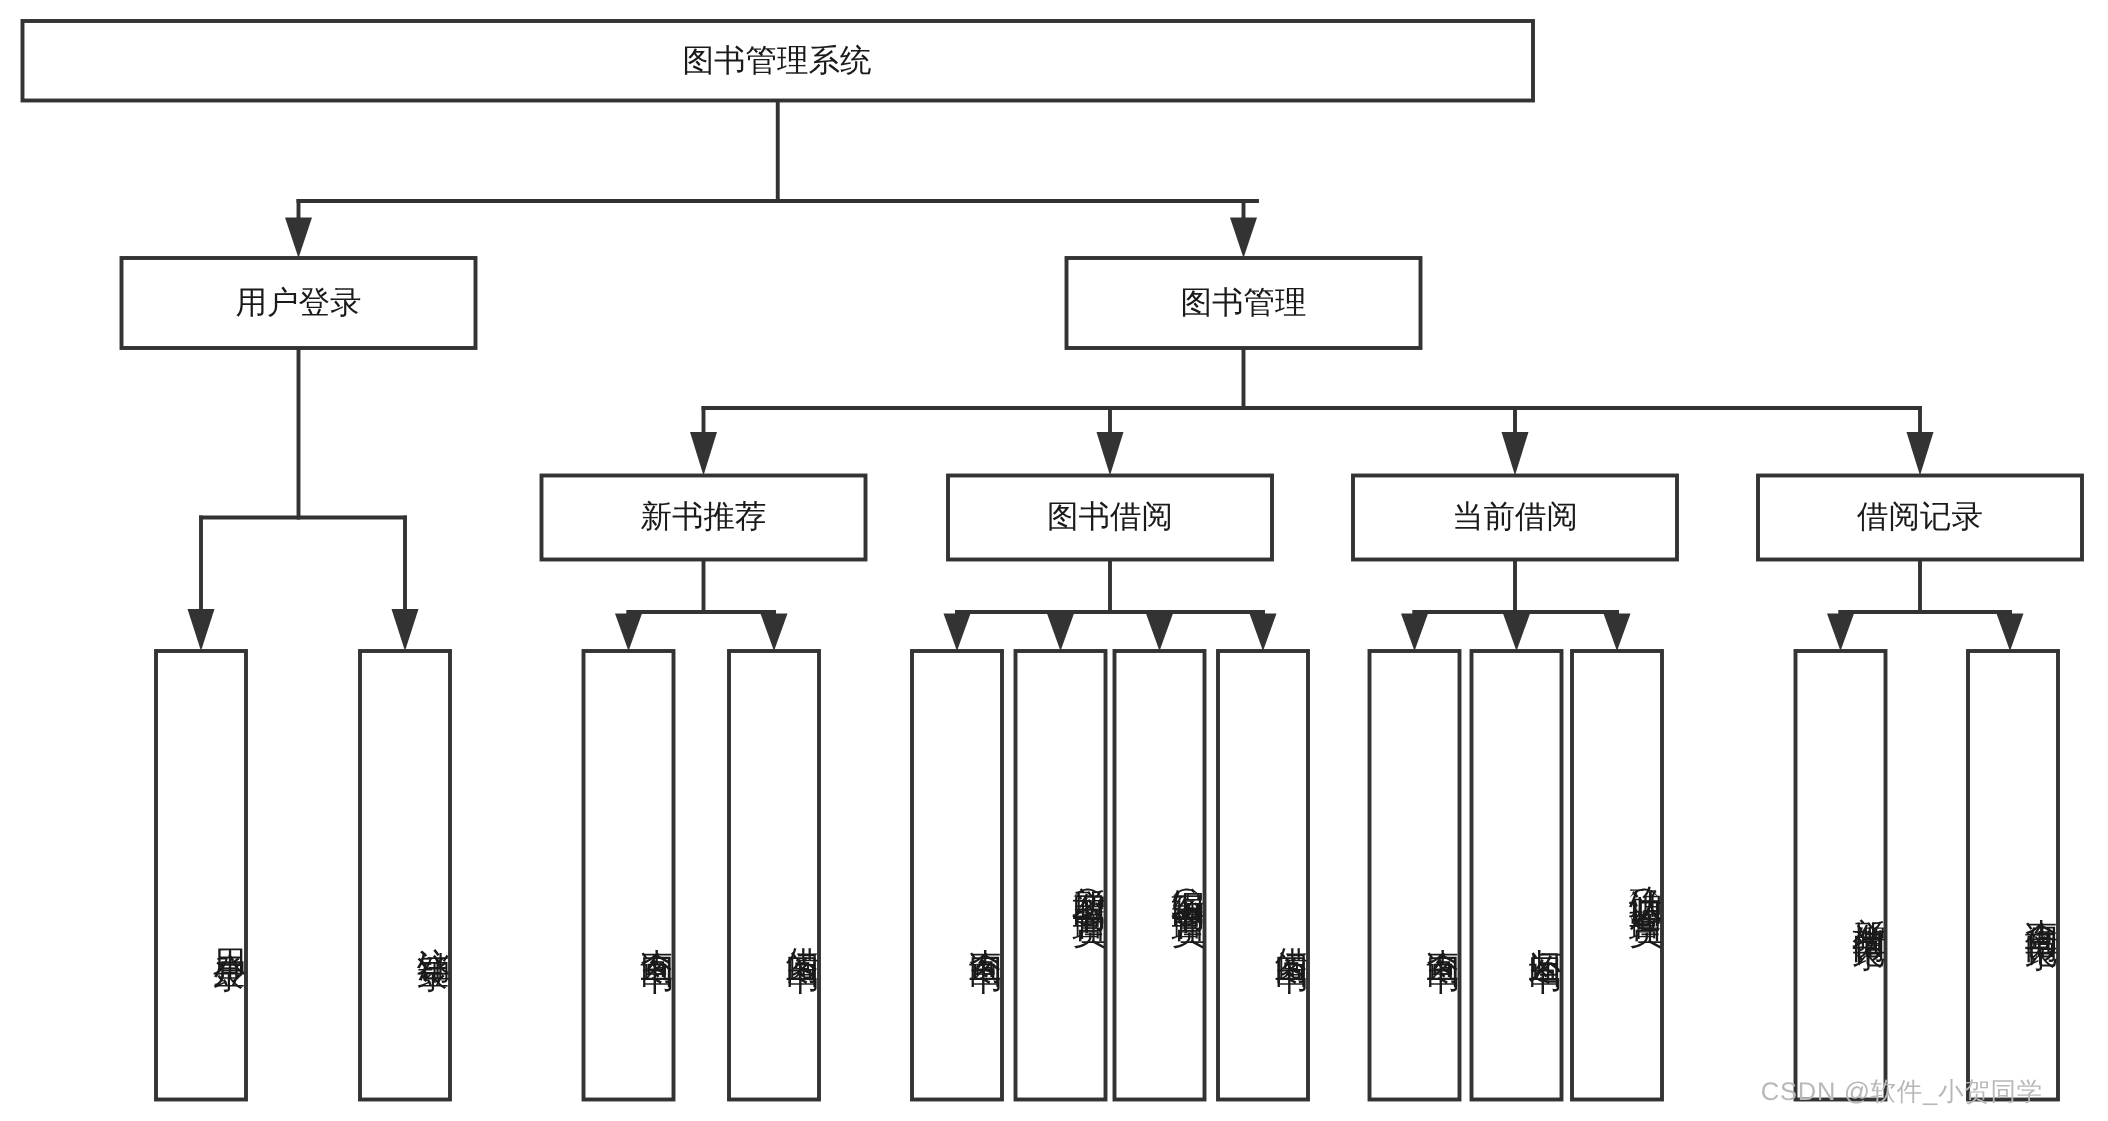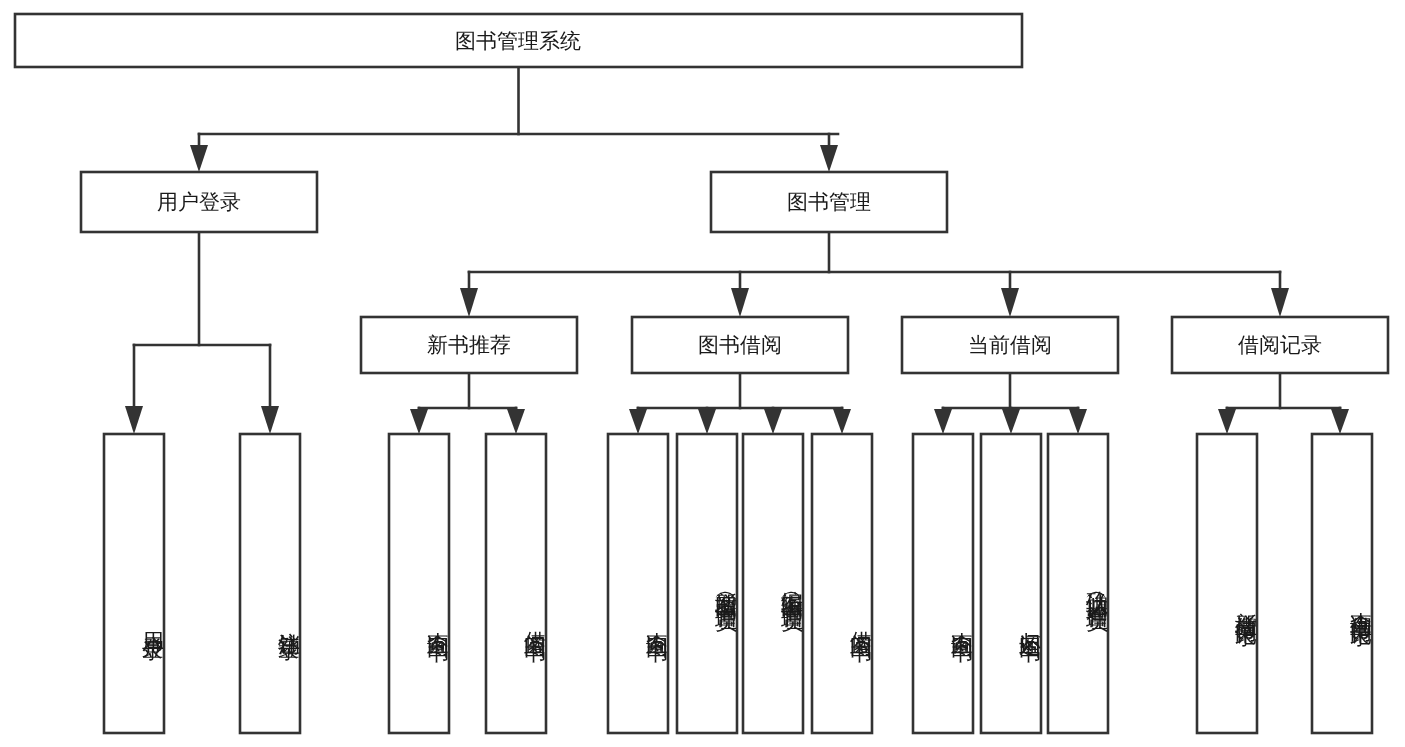--- a/index.html
+++ b/index.html
@@ -208,14 +208,15 @@
   <div class="leaf-label" style="left:608px; top:512px; width:60px; height:215px;">查询图书</div>
   <div class="leaf-label" style="left:677px; top:444px; width:60px; height:285px;">新增图书（管理员）</div>
   <div class="leaf-label" style="left:743px; top:444px; width:60px; height:285px;">编辑图书（管理员）</div>
   <div class="leaf-label" style="left:812px; top:512px; width:60px; height:215px;">借阅图书</div>
   <div class="leaf-label" style="left:913px; top:512px; width:60px; height:215px;">查询图书</div>
   <div class="leaf-label" style="left:981px; top:512px; width:60px; height:215px;">归还图书</div>
   <div class="leaf-label" style="left:1048px; top:444px; width:60px; height:285px;">确认归还（管理员）</div>
   <div class="leaf-label" style="left:1197px; top:478px; width:60px; height:250px;">新增借阅记录</div>
   <div class="leaf-label" style="left:1312px; top:478px; width:60px; height:250px;">查询借阅记录</div>
 
+  <div class="watermark">CSDN @软件_小贺同学</div>
 
 </div>
 
 </body></html>

